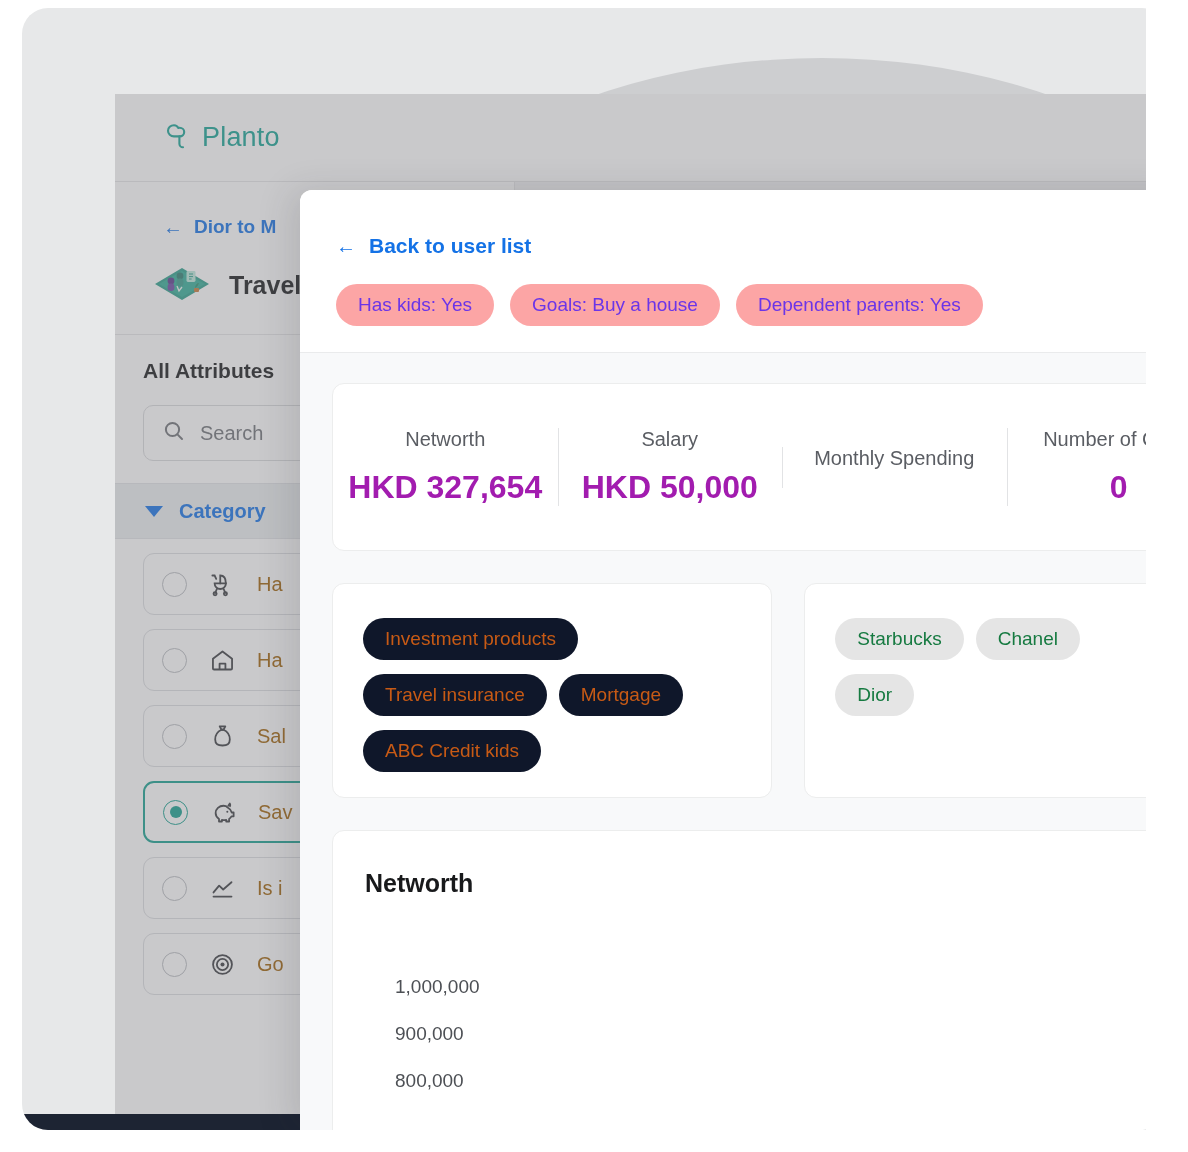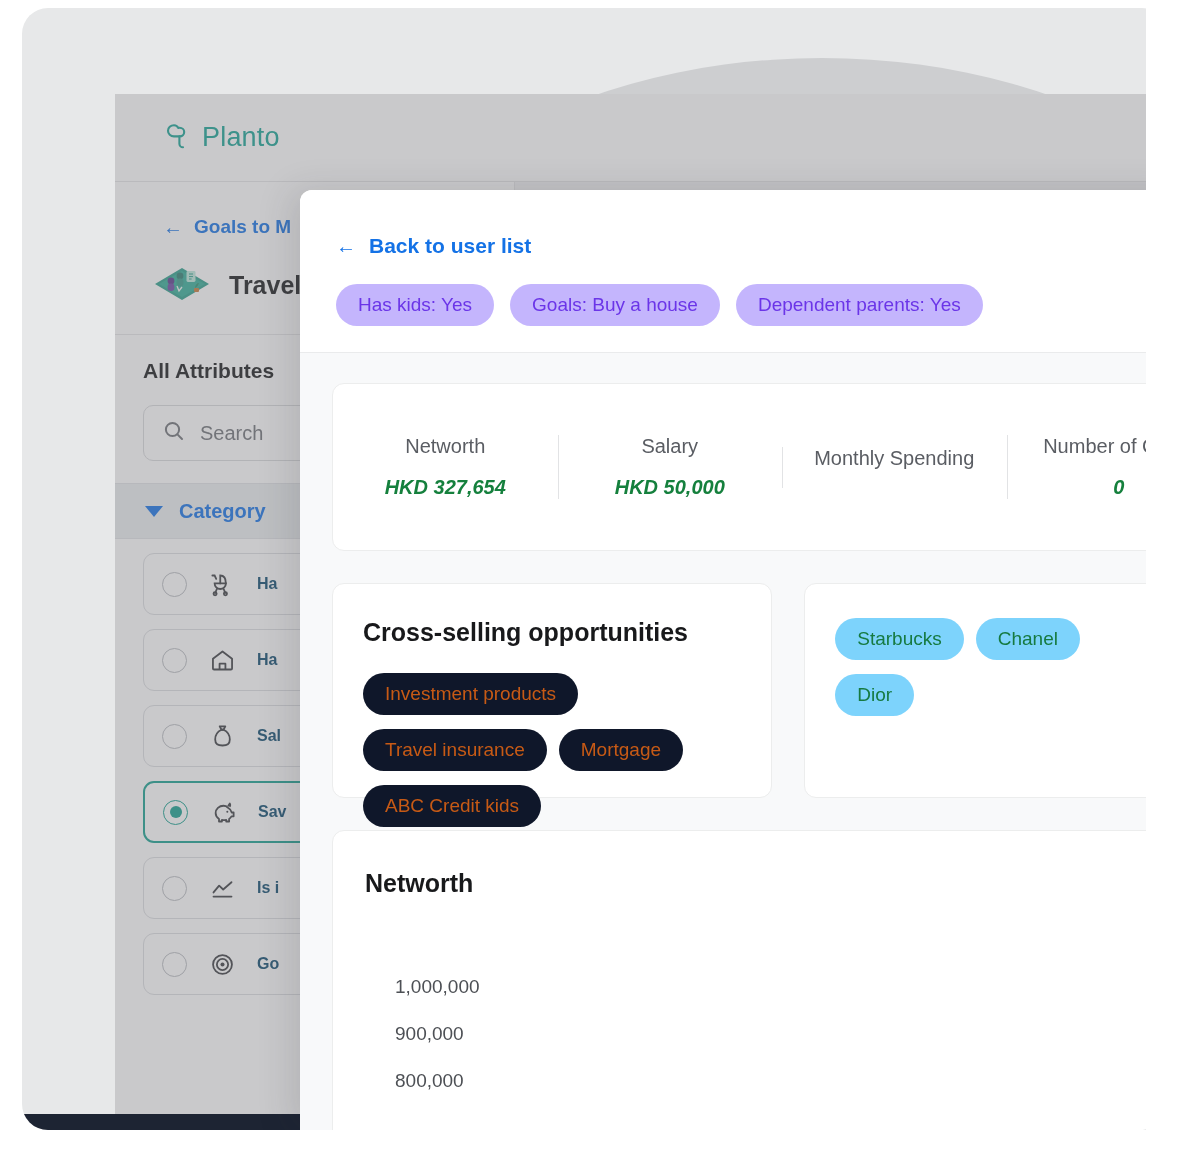--- a/index.html
+++ b/index.html
@@ -142,21 +142,21 @@
   .radio {
     width: 25px; height: 25px; border-radius: 50%;
     border: 1.5px solid #b9bcc1; flex: 0 0 25px;
   }
   .radio.on {
     border-color: #17a08f;
     display:flex; align-items:center; justify-content:center;
   }
   .radio.on::after { content:""; width:12px;height:12px;border-radius:50%;background:#17a08f; }
   .attr-icon { width: 30px; height: 30px; flex:0 0 30px; display:flex;align-items:center;justify-content:center;color:#3b3d41; }
-  .attr-label { font-size: 16px; font-weight: bold; color: #0c4a6e; white-space: nowrap; }
+  .attr-label { font-size: 20px; font-weight: normal; color: #a16207; white-space: nowrap; }
 
   
   .modal {
     position: absolute;
     left: 278px; top: 182px;
     width: 890px;
     height: 940px;
     background: #f8f9fa;
     border-radius: 12px 0 0 0;
     overflow: hidden;
@@ -175,23 +175,23 @@
     color: #1472e6; font-size: 21px; font-weight: bold;
   }
 
   .chip-row { display: flex; gap: 16px; margin-top: 26px; }
   .chip {
     border-radius: 999px;
     padding: 10px 22px;
     font-size: 19px;
     white-space: nowrap;
   }
-  .chip.purple { background:#c4b5fd; color:#6b35e8; }
+  .chip.purple { background:#fca5a5; color:#6b35e8; }
   .chip.orange { background:#0f172a; color:#c75a15; }
-  .chip.green  { background:#7dd3fc; color:#167a41; }
+  .chip.green  { background:#e5e5e5; color:#167a41; }
 
   .modal-body { padding: 30px 0 0 32px; }
 
   .card {
     background:#ffffff;
     border:1px solid #eceded;
     border-radius:12px;
   }
 
   .stats-card {
@@ -205,21 +205,21 @@
     text-align: center;
     position: relative;
     padding: 6px 0;
   }
   .stat + .stat::before {
     content:"";
     position:absolute; left:0; top:6px; bottom:6px;
     width:1px; background:#e2e3e5;
   }
   .stat-label { font-size: 20px; color: #5a5d63; margin-bottom: 18px; }
-  .stat-value { font-size: 20px; font-weight: bold; color: #15803d; font-style: italic; }
+  .stat-value { font-size: 32px; font-weight: bold; color: #a21caf; }
 
   .mid-row { display:flex; gap:32px; margin-top:32px; }
   .mid-card { height: 215px; padding: 34px 30px 0 30px; }
   .cross-card { width: 492px; }
   .merch-card { width: 430px; }
   .mid-title { font-size: 25px; font-weight:bold; color:#18191b; margin-bottom: 26px; }
   .tag-row { display:flex; flex-wrap: wrap; gap: 14px 12px; }
 
   .chart-card {
     margin-top: 32px;
@@ -256,21 +256,21 @@
           </span>
           <span class="logo-text">Planto</span>
         </div>
       </div>
 
       <div class="app-body">
         <div class="left-panel">
 
           <div class="back-link">
             <span class="arrow-left">←</span>
-            <span>Goals to M</span>
+            <span>Dior to M</span>
           </div>
 
           <div class="cust-head">
             <span>
               <svg width="62" height="42" viewBox="0 0 62 42">
                 <polygon points="31,6 58,22 31,38 4,22" fill="#2ea08c"></polygon>
                 <polygon points="31,9 54,22 31,35 8,22" fill="#35ae98"></polygon>
                 <circle cx="20" cy="19" r="3.4" fill="#5b3b8c"></circle>
                 <rect x="16.6" y="21.6" width="6.8" height="7.5" rx="3" fill="#6d4aa3"></rect>
                 <circle cx="29" cy="14" r="3.4" fill="#2f7f72"></circle>
@@ -414,21 +414,20 @@
           </div>
           <div class="stat">
             <div class="stat-label">Number of Goals</div>
             <div class="stat-value">0</div>
           </div>
         </div>
 
         <div class="mid-row">
 
           <div class="card mid-card cross-card">
-            <div class="mid-title">Cross-selling opportunities</div>
             <div class="tag-row">
               <span class="chip orange">Investment products</span>
               <span class="chip orange">Travel insurance</span>
               <span class="chip orange">Mortgage</span>
               <span class="chip orange">ABC Credit kids</span>
             </div>
           </div>
 
           <div class="card mid-card merch-card">
             <div class="tag-row">

